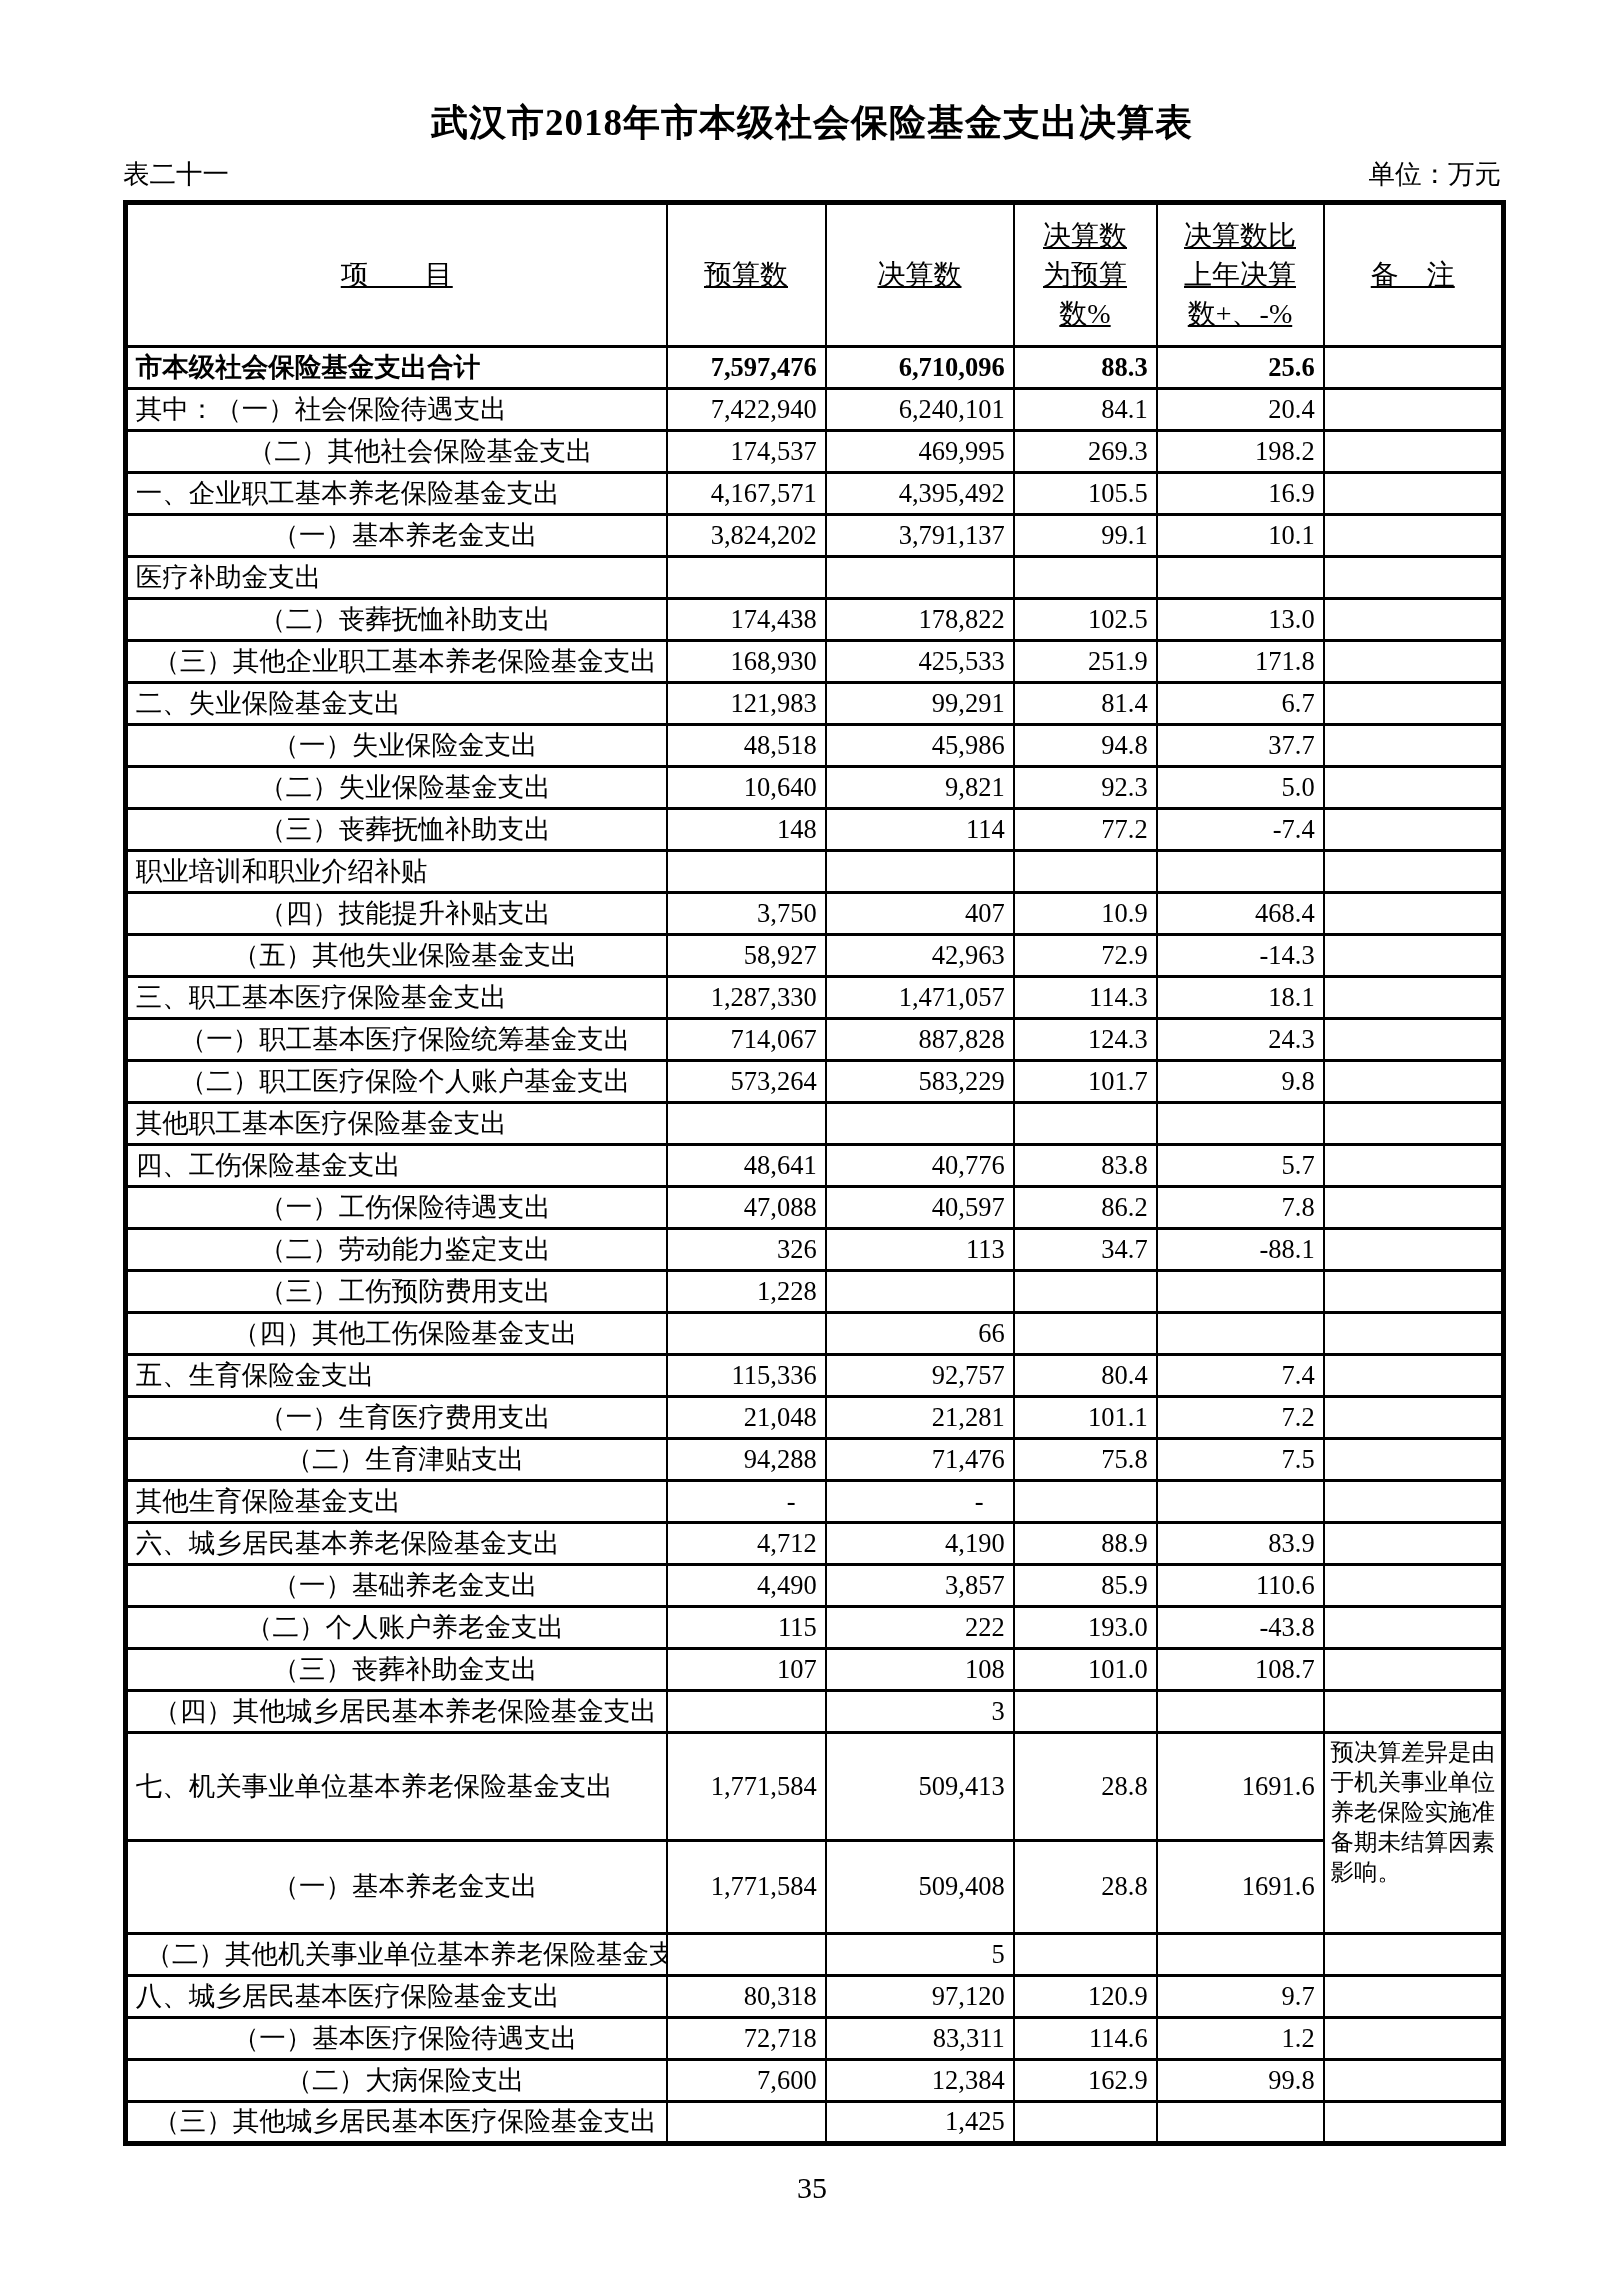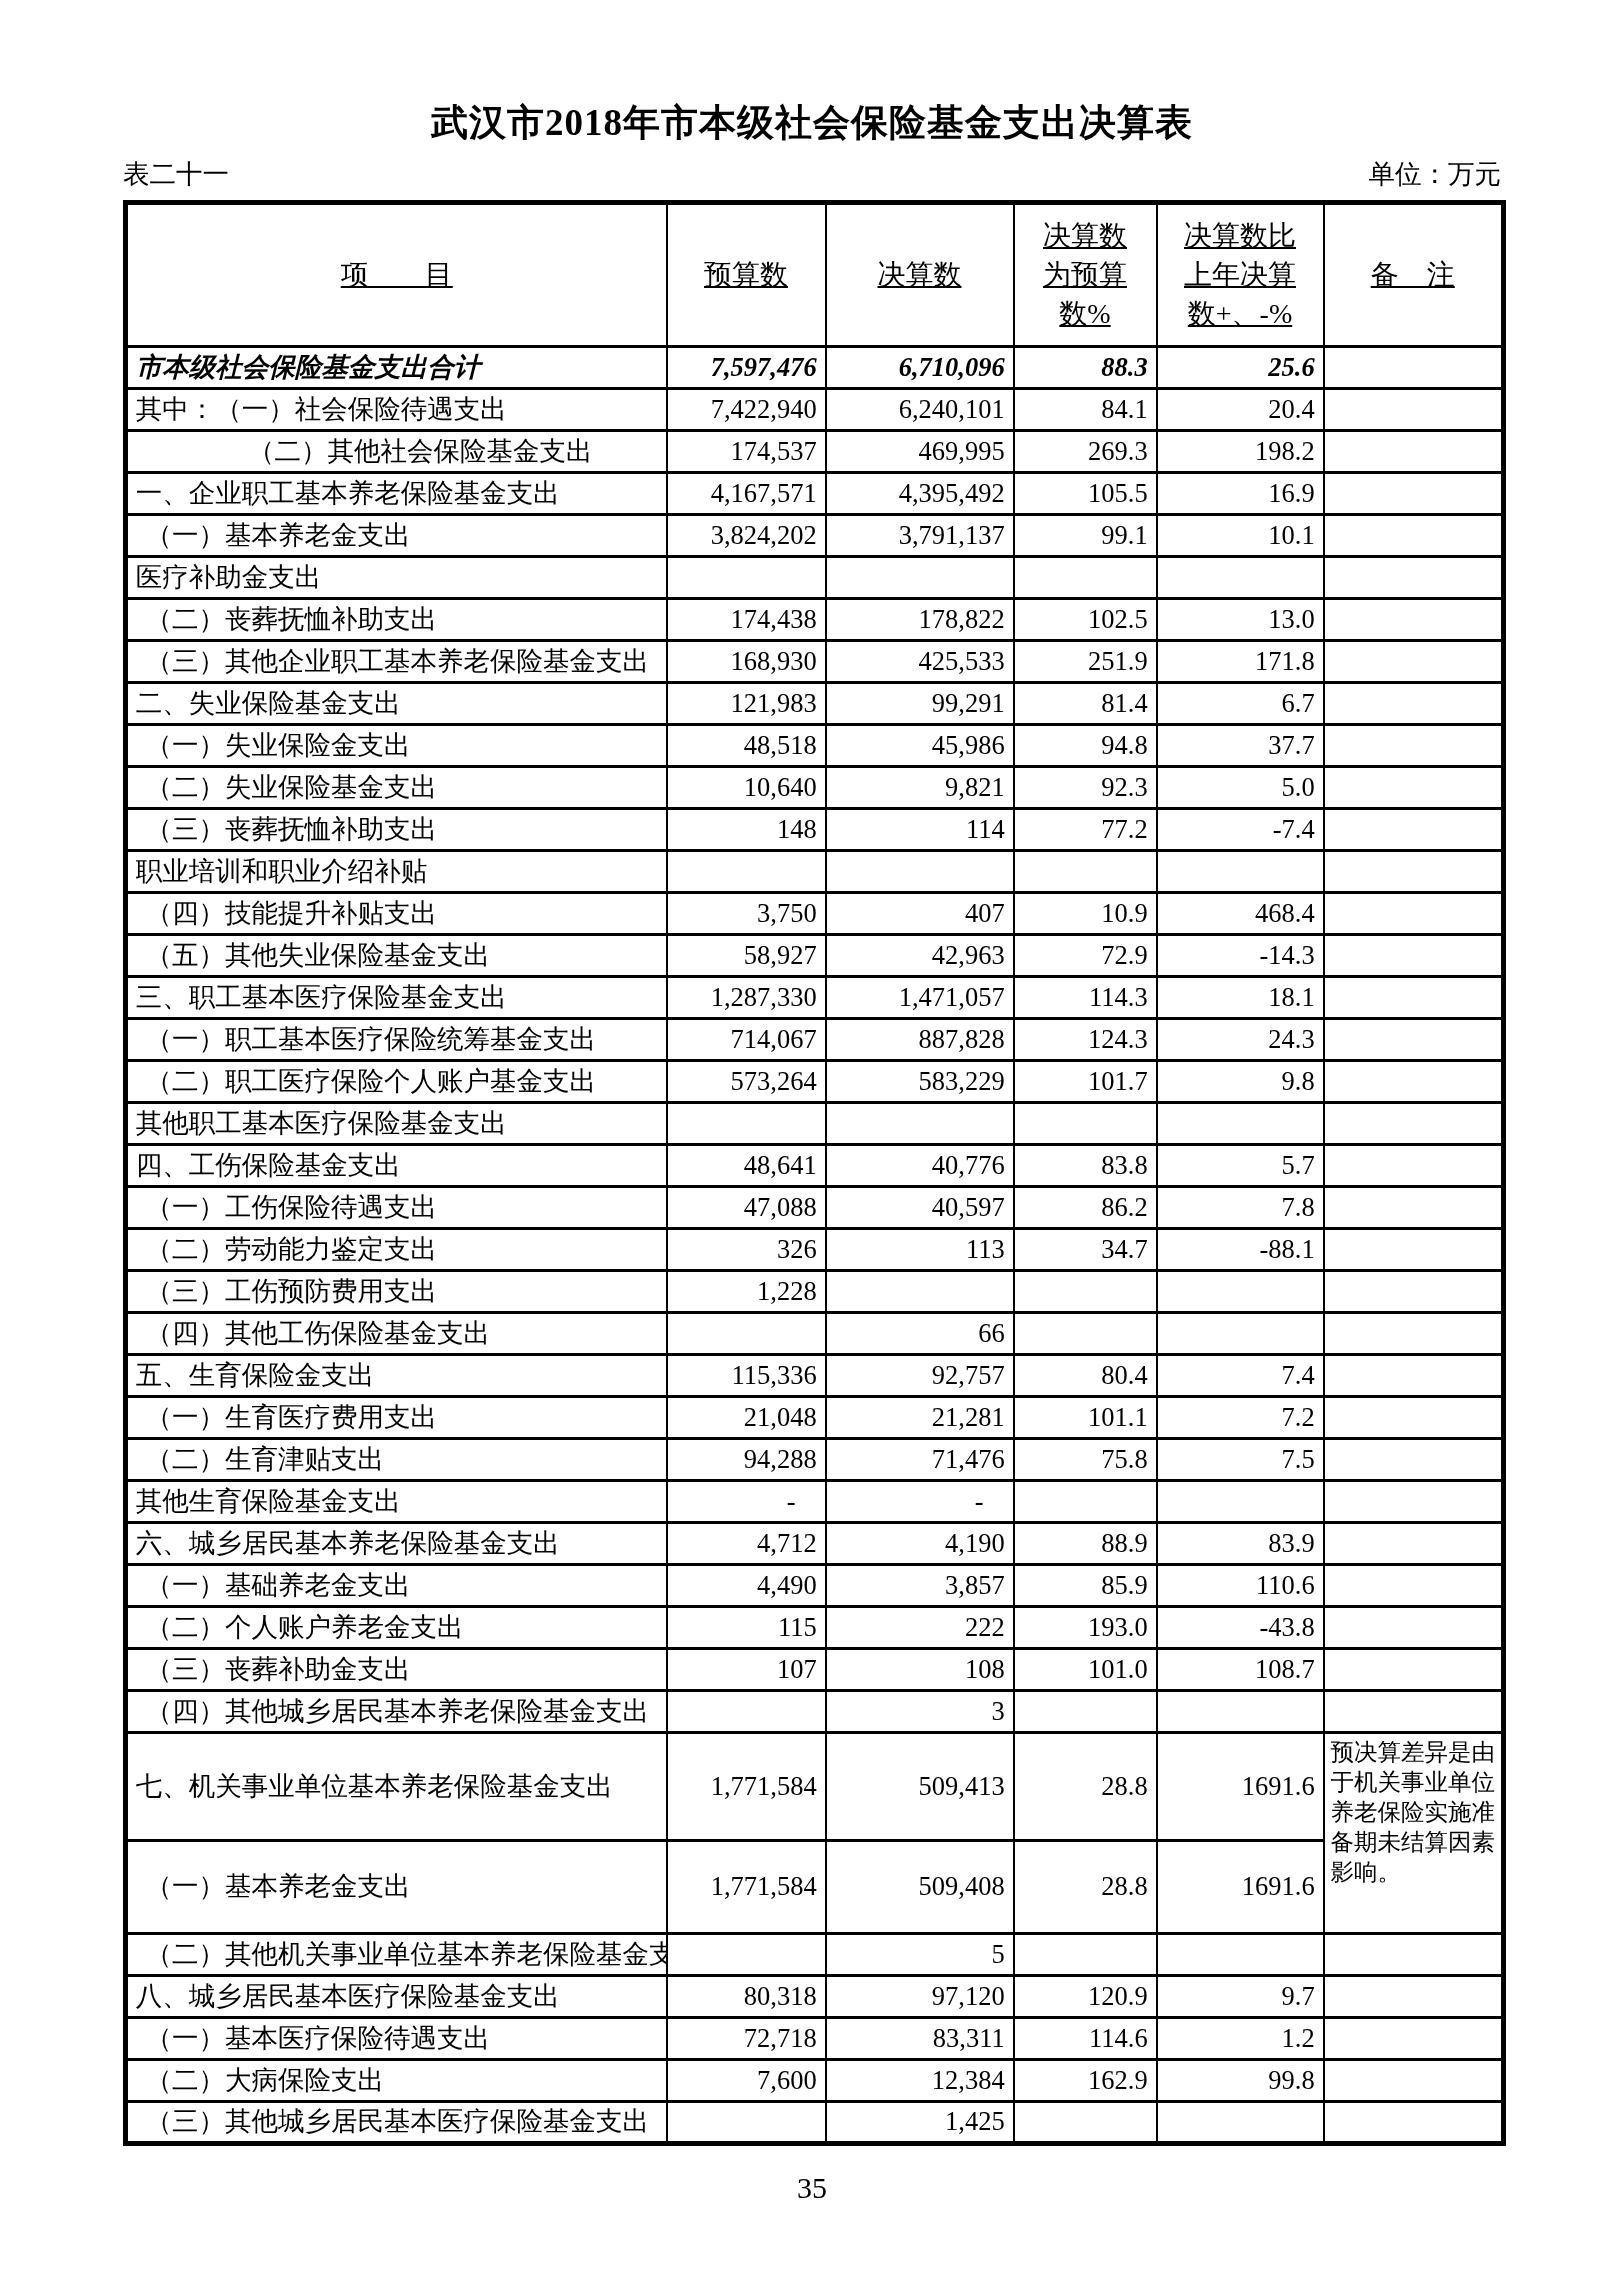--- a/index.html
+++ b/index.html
@@ -63,31 +63,31 @@
   tbody tr.tall-a { height: 108px; }
   tbody tr.tall-b { height: 93px; }
   td.label {
     text-align: left;
     font-size: 26.5px;
     vertical-align: middle;
     white-space: nowrap;
     padding-left: 7.8px;
     line-height: 31px;
   }
-  td.label.ind1 { padding-left: 17.6px; }
+  td.label.ind1 { padding-left: 17.6px; text-align: center; }
   td.label.ind3 { padding-left: 120px; }
   td.num {
     text-align: right;
     font-size: 26.5px;
     vertical-align: middle;
     padding-right: 7.8px;
     white-space: nowrap;
   }
   td.num.dash { padding-right: 29px; }
-  tr.boldrow td { font-weight: bold; font-style: italic; }
+  tr.boldrow td { font-weight: bold; }
   td.remark {
     font-size: 23.5px;
     line-height: 30px;
     text-align: left;
     vertical-align: top;
     padding: 3.9px 3.9px 2px 5.9px;
     white-space: normal;
     word-break: break-all;
   }
   .page-number {

